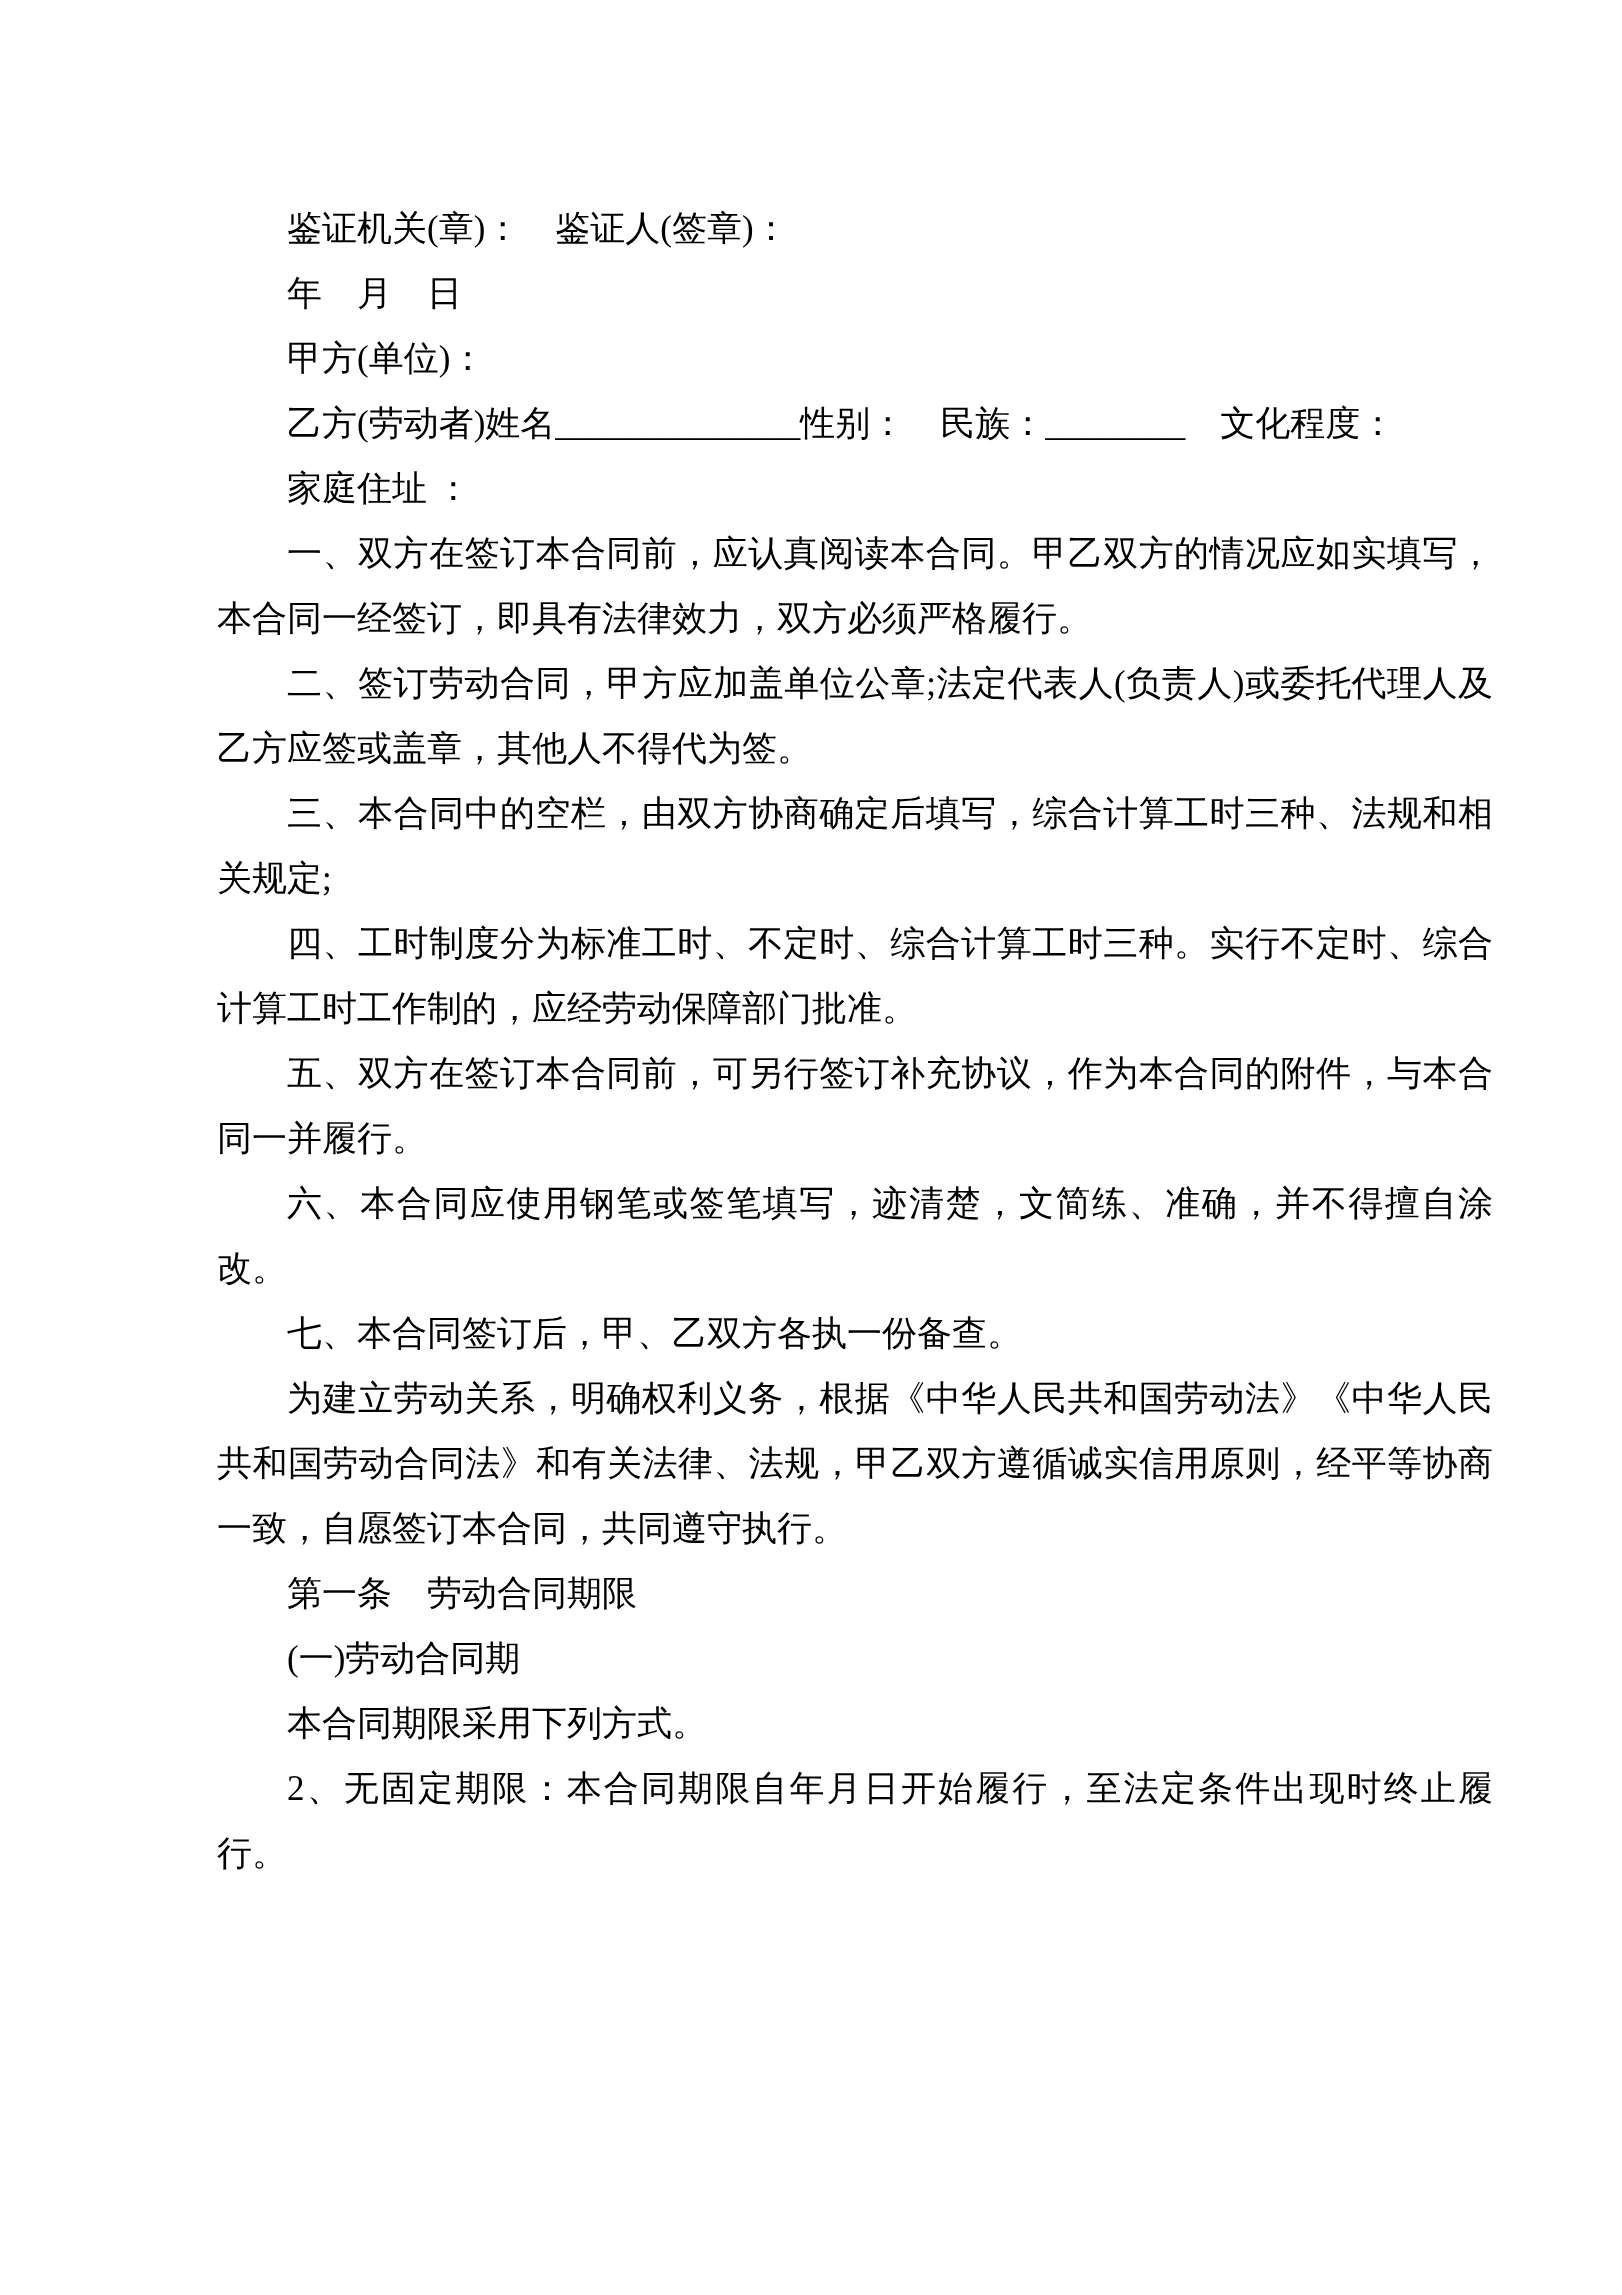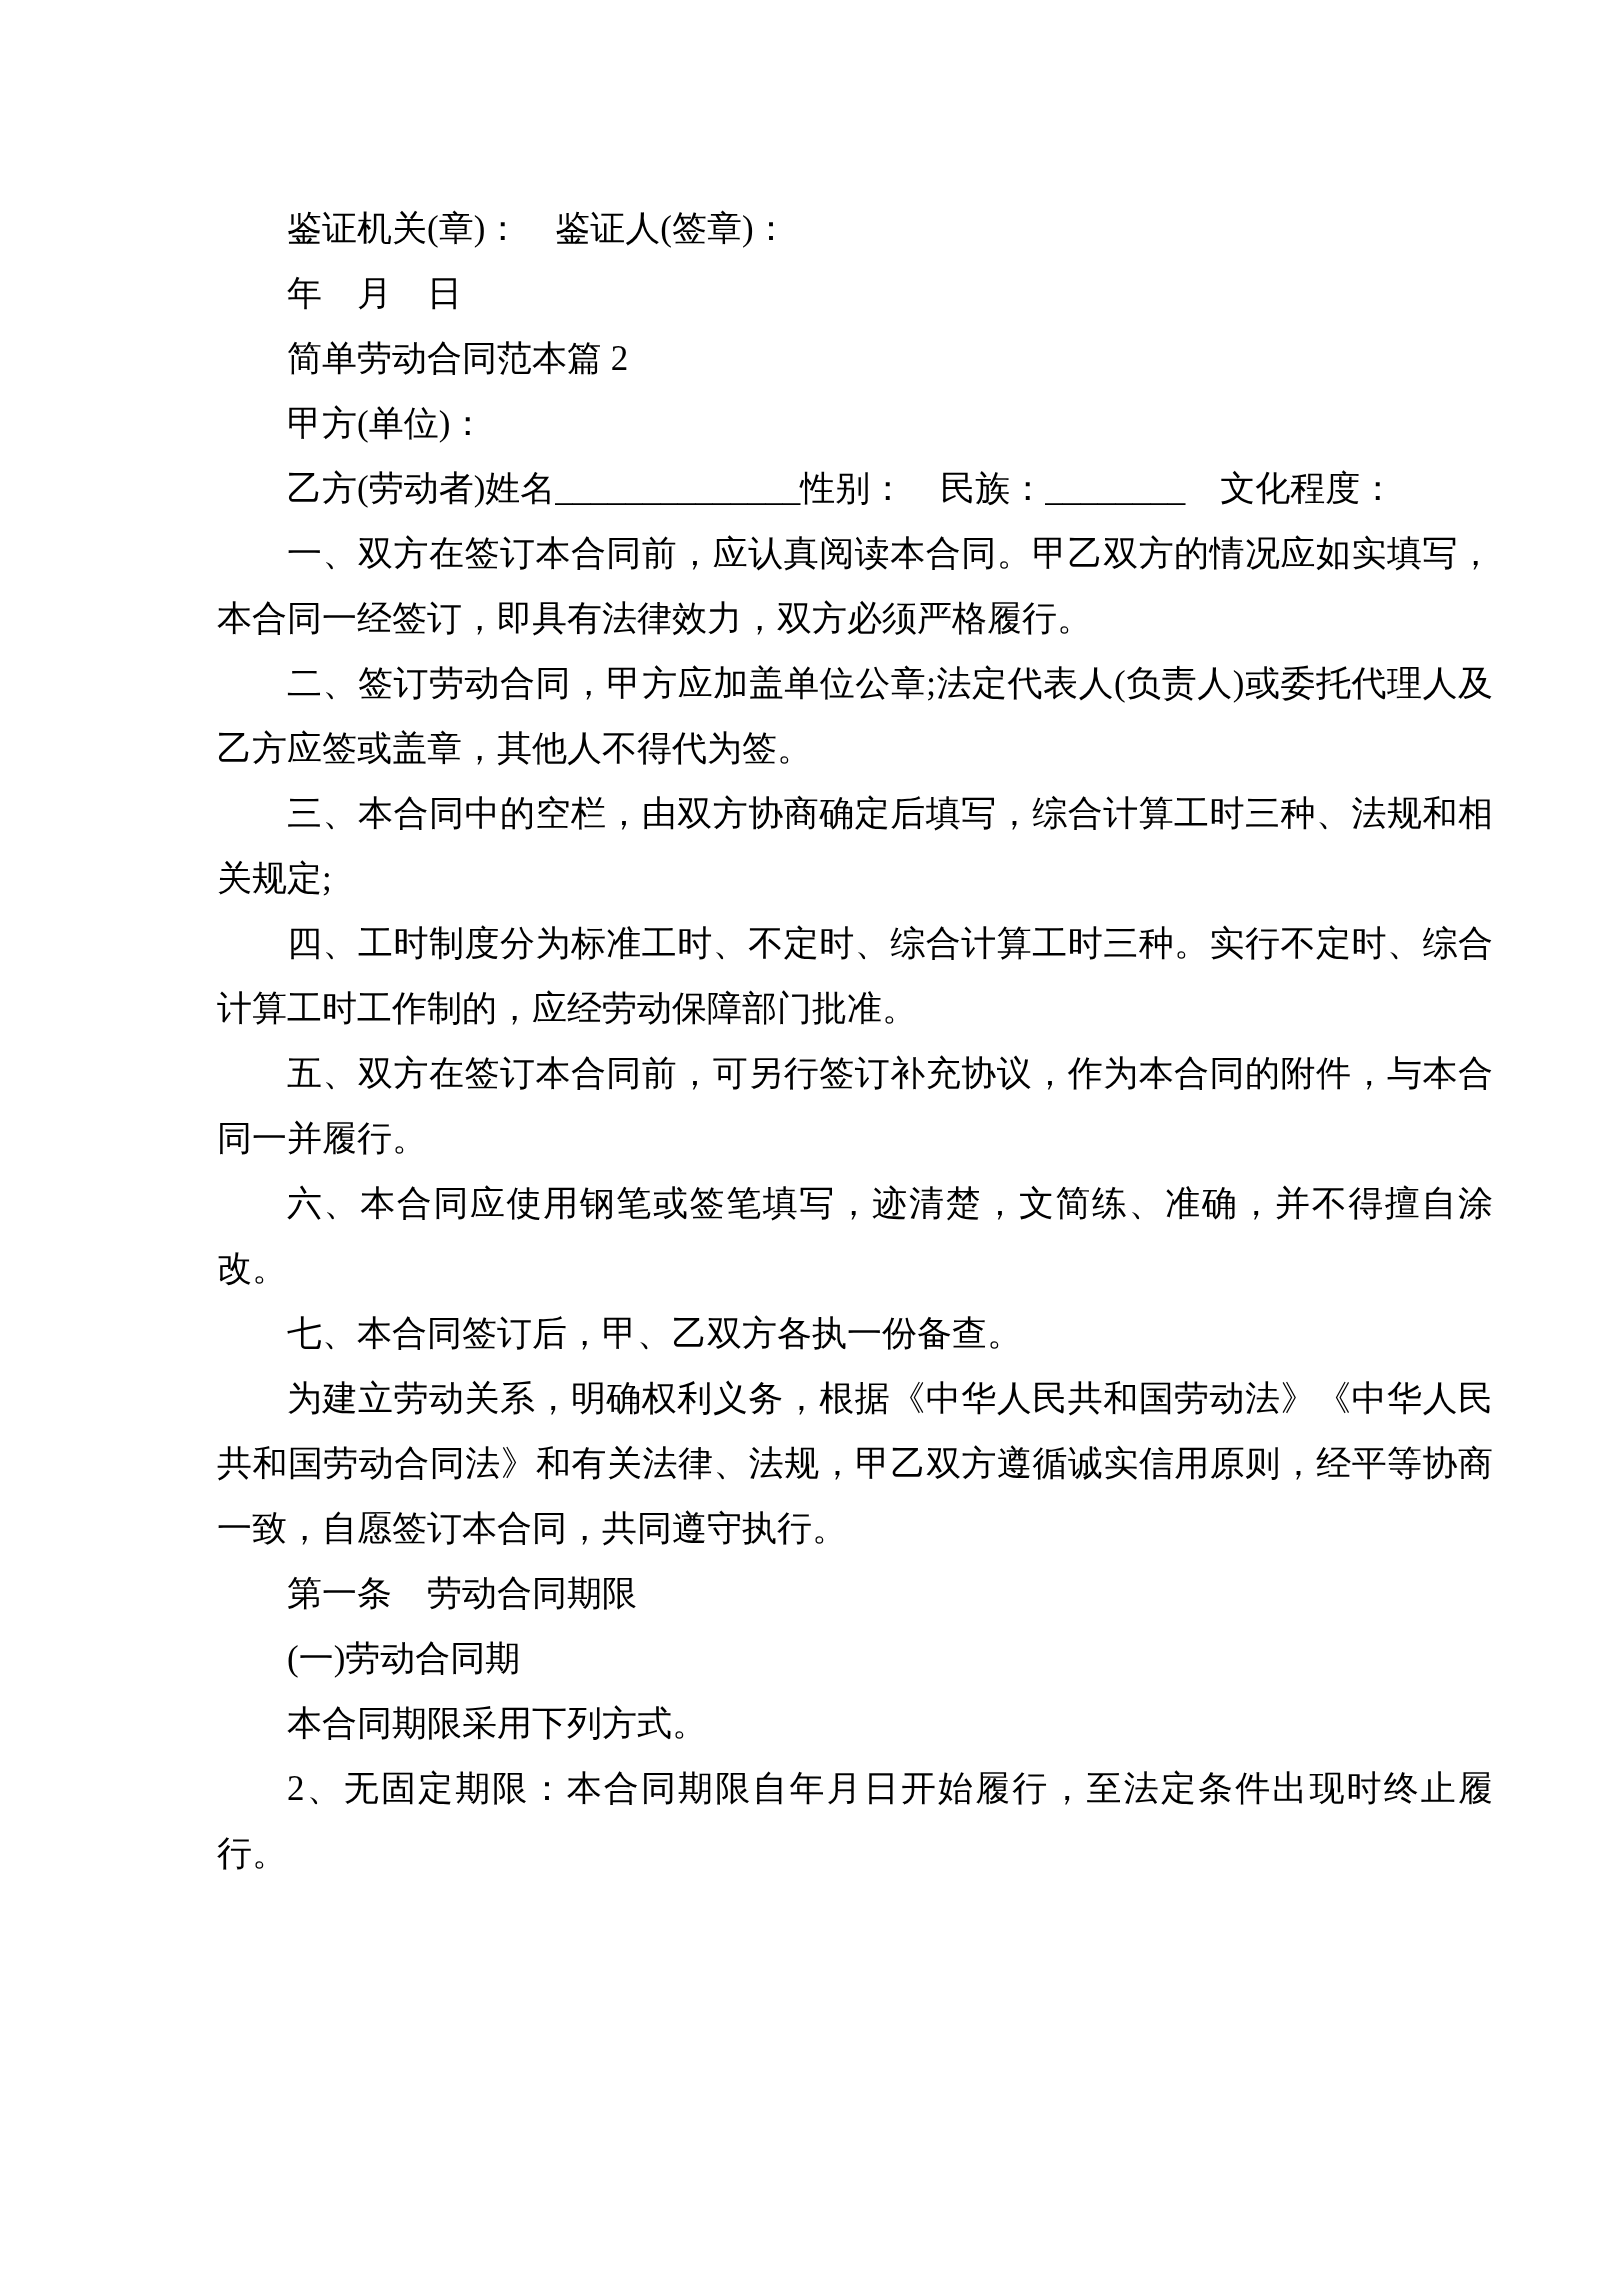--- a/index.html
+++ b/index.html
@@ -30,23 +30,23 @@
     word-break: break-all;
   }
 </style>
 </head>
 <body>
 
 <div class="page">
   <div class="doc-body">
     <p class="para">鉴证机关(章)：　鉴证人(签章)：</p>
     <p class="para">年　月　日</p>
-    <p class="para">简单劳动合同范本篇 2</p>
     <p class="para">甲方(单位)：</p>
     <p class="para">乙方(劳动者)姓名______________性别：　民族：________　文化程度：</p>
+    <p class="para">家庭住址 ：</p>
     <p class="para">一、双方在签订本合同前，应认真阅读本合同。甲乙双方的情况应如实填写，本合同一经签订，即具有法律效力，双方必须严格履行。</p>
     <p class="para">二、签订劳动合同，甲方应加盖单位公章;法定代表人(负责人)或委托代理人及乙方应签或盖章，其他人不得代为签。</p>
     <p class="para">三、本合同中的空栏，由双方协商确定后填写，综合计算工时三种、法规和相关规定;</p>
     <p class="para">四、工时制度分为标准工时、不定时、综合计算工时三种。实行不定时、综合计算工时工作制的，应经劳动保障部门批准。</p>
     <p class="para">五、双方在签订本合同前，可另行签订补充协议，作为本合同的附件，与本合同一并履行。</p>
     <p class="para">六、本合同应使用钢笔或签笔填写，迹清楚，文简练、准确，并不得擅自涂改。</p>
     <p class="para">七、本合同签订后，甲、乙双方各执一份备查。</p>
     <p class="para">为建立劳动关系，明确权利义务，根据《中华人民共和国劳动法》《中华人民共和国劳动合同法》和有关法律、法规，甲乙双方遵循诚实信用原则，经平等协商一致，自愿签订本合同，共同遵守执行。</p>
     <p class="para">第一条　劳动合同期限</p>
     <p class="para">(一)劳动合同期</p>

